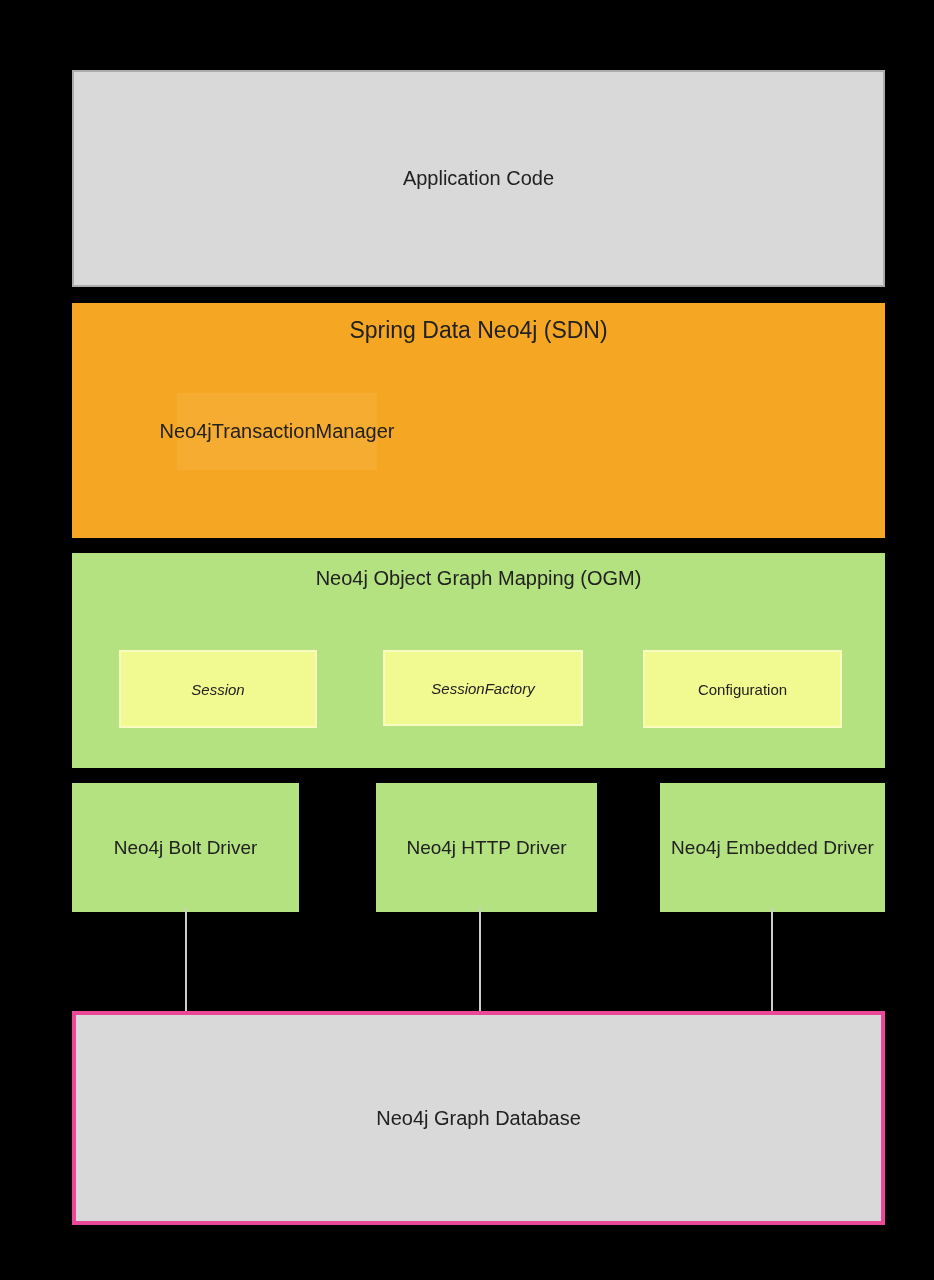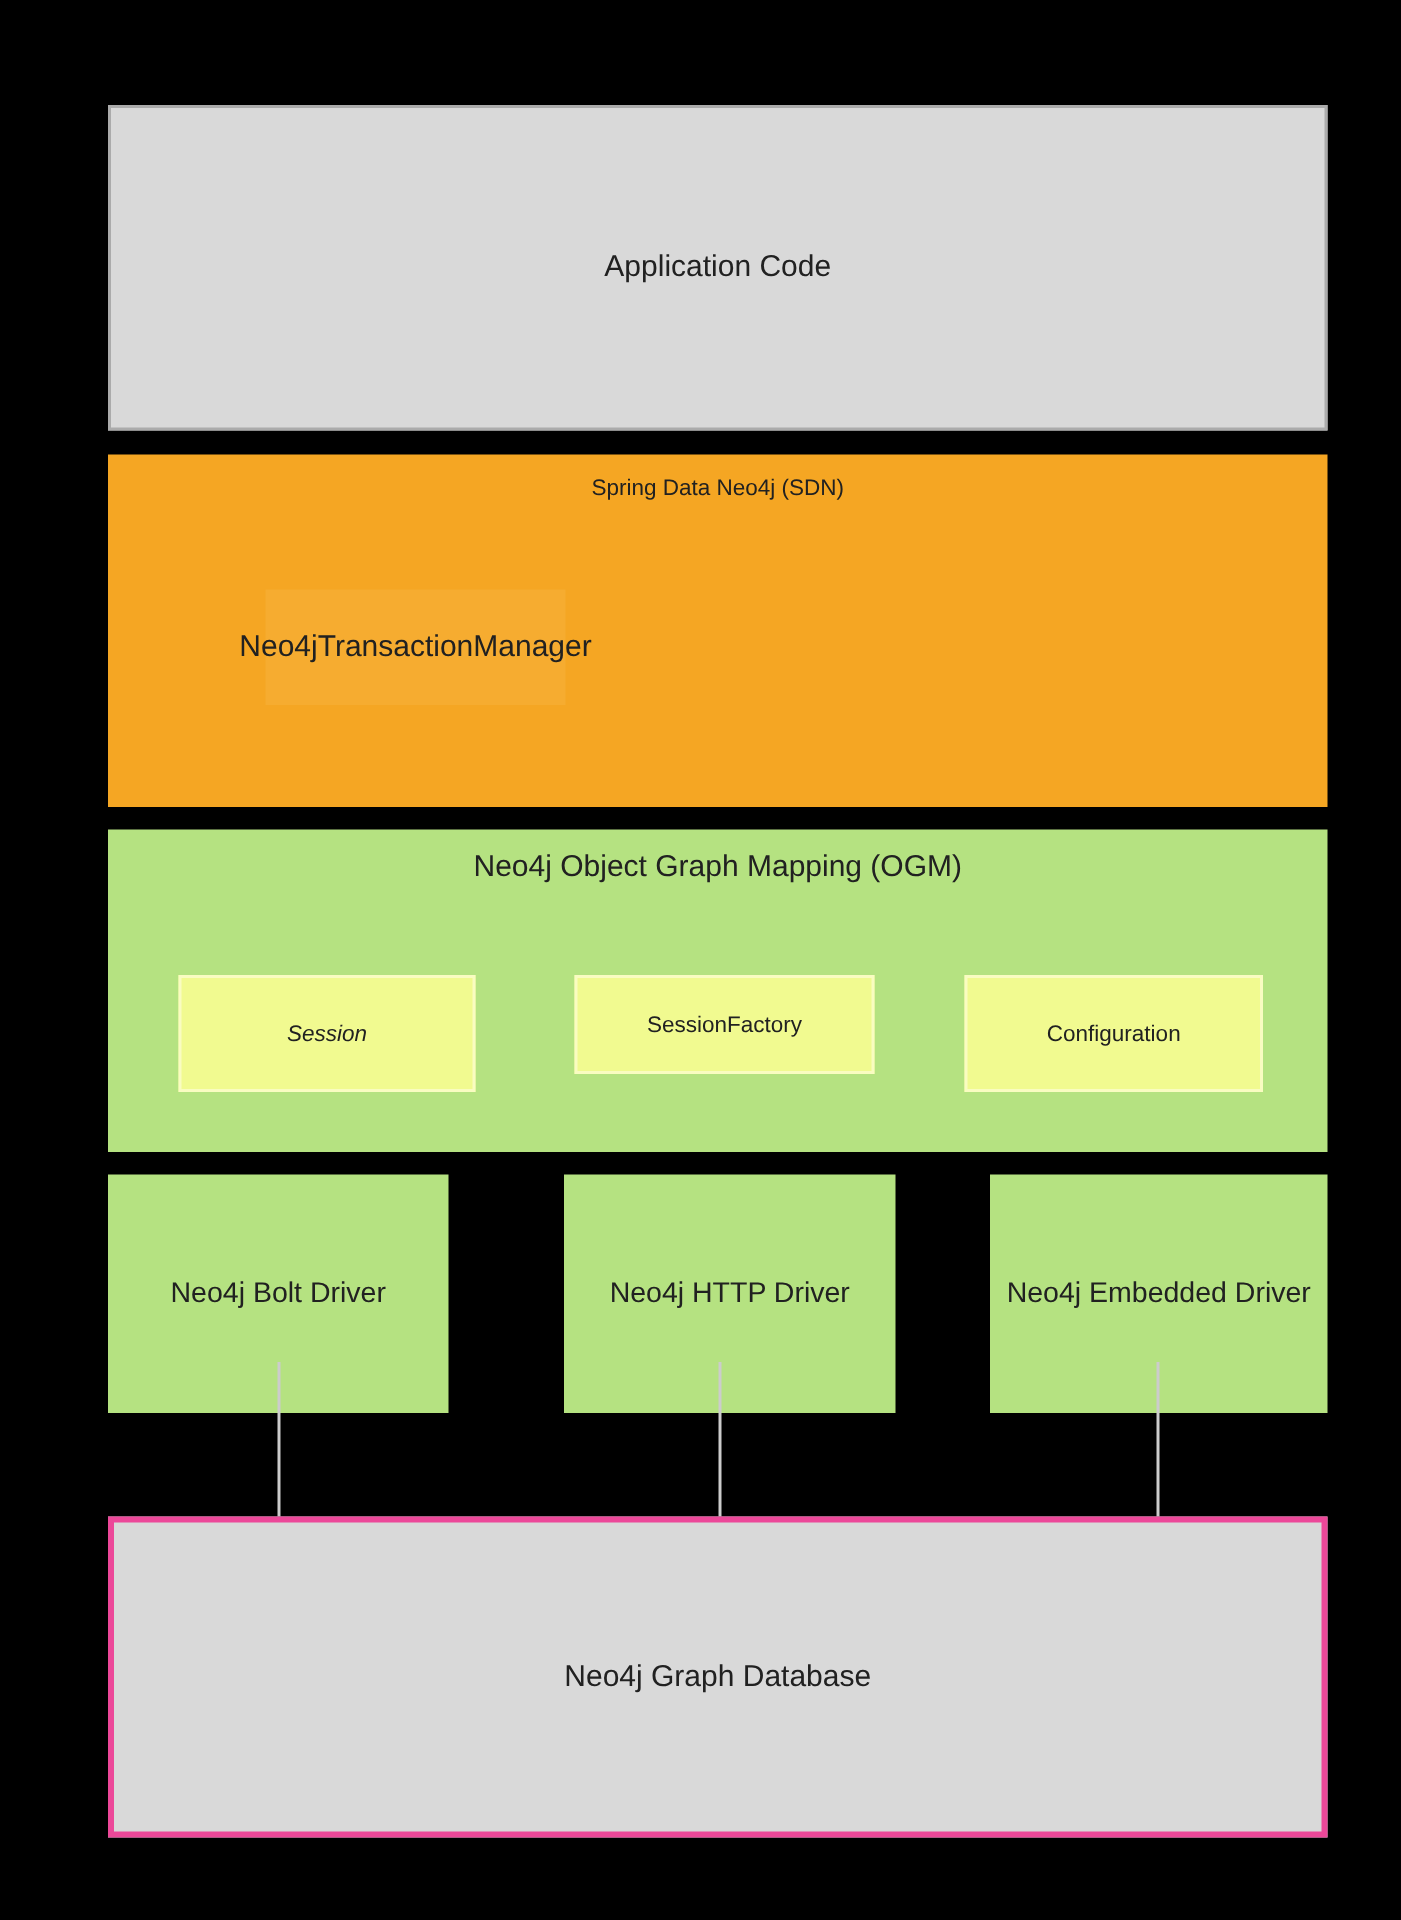--- a/index.html
+++ b/index.html
@@ -35,21 +35,21 @@
   }
   
   .sdn-box {
     left: 72px; top: 303px; width: 813px; height: 235px;
     background: #f5a623;
   }
   .sdn-title {
     position: absolute;
     left: 72px; top: 317px; width: 813px;
     text-align: center;
-    font-size: 15px;
+    font-size: 23px;
   }
   .sdn-inner {
     background: #f6ac30;
     font-size: 20px;
   }
   .sdn-inner-1 { left: 177px; top: 393px; width: 200px; height: 77px; }
   .sdn-inner-2 { left: 578px; top: 393px; width: 203px; height: 77px; }
   
   .ogm-box {
     left: 72px; top: 553px; width: 813px; height: 215px;
@@ -60,25 +60,25 @@
     left: 72px; top: 567px; width: 813px;
     text-align: center;
     font-size: 20px;
   }
   .ogm-inner {
     background: #f1fa90;
     border: 2px solid #f9fcc1;
     font-size: 15px;
   }
   .ogm-inner-1 { left: 119px; top: 650px; width: 198px; height: 78px; font-style: italic; }
-  .ogm-inner-2 { left: 383px; top: 650px; width: 200px; height: 66px; }
+  .ogm-inner-2 { left: 383px; top: 650px; width: 200px; height: 76px; font-style: italic; }
   .ogm-inner-3 { left: 643px; top: 650px; width: 199px; height: 78px; }
   
   .driver-box {
-    top: 783px; height: 159px;
+    top: 783px; height: 129px;
     background: #b5e281;
     font-size: 19px;
   }
   .driver-1 { left: 72px;  width: 227px; }
   .driver-2 { left: 376px; width: 221px; text-align: center; }
   .driver-3 { left: 660px; width: 225px; }
   
   .connector {
     position: absolute;
     top: 908px;

